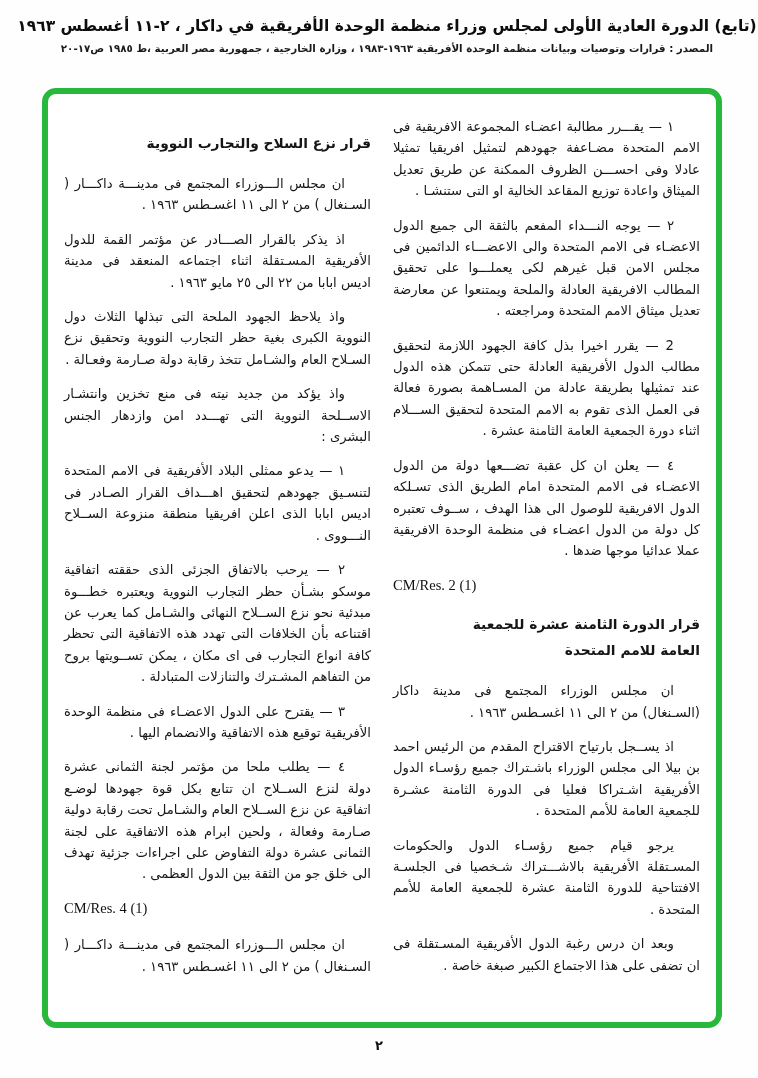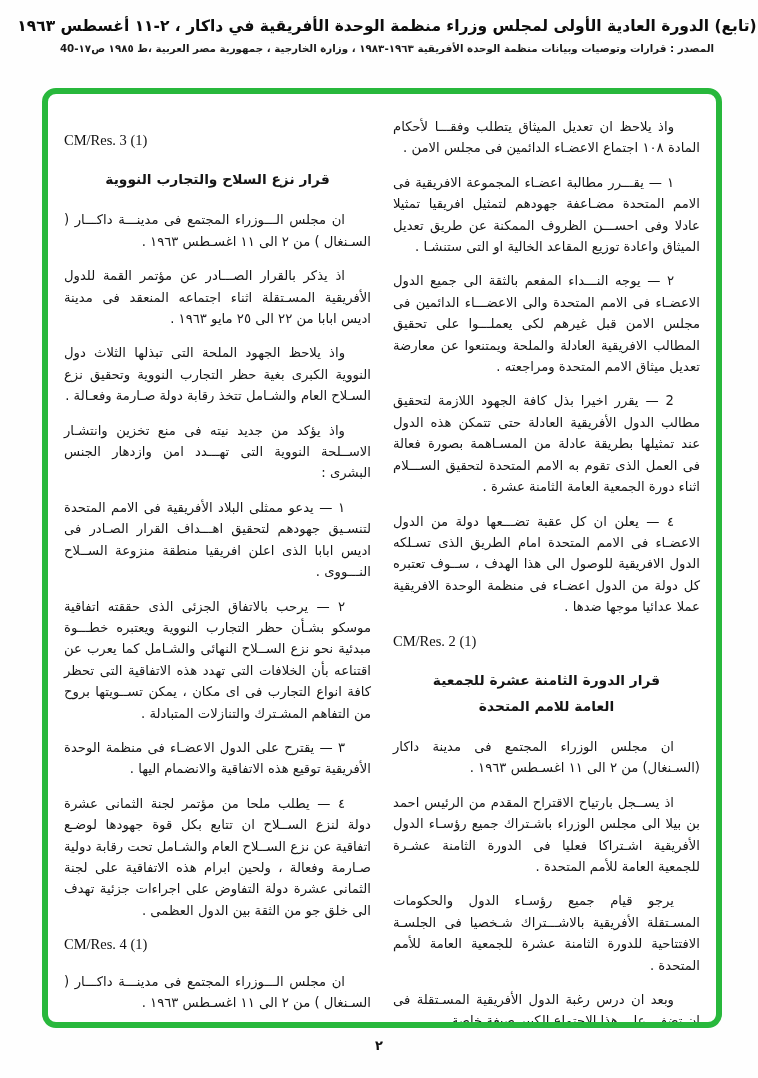--- a/index.html
+++ b/index.html
@@ -62,21 +62,20 @@
     direction: ltr;
     text-align: left;
     font-family: "Liberation Serif", "DejaVu Serif", serif;
     font-size: 14.5px;
     color: #111;
     margin: 2px 0 15px 0;
     text-indent: 0;
   }
   .block.heading {
     font-weight: bold;
-    text-align: center;
     font-size: 13.8px;
     margin: 4px 0 17px 0;
     white-space: pre-line;
     text-indent: 0;
     line-height: 26px;
   }
   .col[data-col="left"] .block:first-child { margin-top: 14px; }
 
   
   .page-number {
@@ -88,41 +87,39 @@
     color: #111;
   }
 </style>
 </head>
 <body>
 
 <div class="page">
 
   <div class="header">
     <div class="title">(تابع)  الدورة العادية الأولى لمجلس وزراء منظمة الوحدة الأفريقية في داكار ، ٢-١١ أغسطس ١٩٦٣</div>
-    <div class="source">المصدر : قرارات وتوصيات وبيانات منظمة الوحدة الأفريقية ١٩٦٣-١٩٨٣ ، وزارة الخارجية ، جمهورية مصر العربية ،ط ١٩٨٥ ص١٧-40</div>
+    <div class="source">المصدر : قرارات وتوصيات وبيانات منظمة الوحدة الأفريقية ١٩٦٣-١٩٨٣ ، وزارة الخارجية ، جمهورية مصر العربية ،ط ١٩٨٥ ص١٧-٢٠</div>
   </div>
 
   <div class="content-border">
     <div class="columns">
       <div class="col" data-col="right">
-          <div class="block para">واذ يلاحظ ان تعديل الميثاق يتطلب وفقـــا لأحكام المادة ١٠٨ اجتماع الاعضـاء الدائمين فى مجلس الامن .</div>
           <div class="block para">١ — يقـــرر مطالبة اعضـاء المجموعة الافريقية فى الامم المتحدة مضـاعفة جهودهم لتمثيل افريقيا تمثيلا عادلا وفى احســـن الظروف الممكنة عن طريق تعديل الميثاق واعادة توزيع المقاعد الخالية او التى ستنشـا .</div>
           <div class="block para">٢ — يوجه النـــداء المفعم بالثقة الى جميع الدول الاعضـاء فى الامم المتحدة والى الاعضـــاء الدائمين فى مجلس الامن قبل غيرهم لكى يعملـــوا على تحقيق المطالب الافريقية العادلة والملحة ويمتنعوا عن معارضة تعديل ميثاق الامم المتحدة ومراجعته .</div>
           <div class="block para">2 — يقرر اخيرا بذل كافة الجهود اللازمة لتحقيق مطالب الدول الأفريقية العادلة حتى تتمكن هذه الدول عند تمثيلها بطريقة عادلة من المسـاهمة بصورة فعالة فى العمل الذى تقوم به الامم المتحدة لتحقيق الســـلام اثناء دورة الجمعية العامة الثامنة عشرة .</div>
           <div class="block para">٤ — يعلن ان كل عقبة تضـــعها دولة من الدول الاعضـاء فى الامم المتحدة امام الطريق الذى تسـلكه الدول الافريقية للوصول الى هذا الهدف ، ســوف تعتبره كل دولة من الدول اعضـاء فى منظمة الوحدة الافريقية عملا عدائيا موجها ضدها .</div>
           <div class="block res_id">CM/Res. 2 (1)</div>
           <div class="block heading">قرار الدورة الثامنة عشرة للجمعية
 العامة للامم المتحدة</div>
           <div class="block para">ان مجلس الوزراء المجتمع فى مدينة داكار (السـنغال) من ٢ الى ١١ اغسـطس ١٩٦٣ .</div>
           <div class="block para">اذ يســجل بارتياح الاقتراح المقدم من الرئيس احمد بن بيلا الى مجلس الوزراء باشـتراك جميع رؤسـاء الدول الأفريقية اشـتراكا فعليا فى الدورة الثامنة عشـرة للجمعية العامة للأمم المتحدة .</div>
           <div class="block para">يرجو قيام جميع رؤسـاء الدول والحكومات المسـتقلة الأفريقية بالاشـــتراك شـخصيا فى الجلسـة الافتتاحية للدورة الثامنة عشرة للجمعية العامة للأمم المتحدة .</div>
           <div class="block para">وبعد ان درس رغبة الدول الأفريقية المسـتقلة فى ان تضفى على هذا الاجتماع الكبير صبغة خاصة .</div>
         </div>
       <div class="col" data-col="left">
-          <div class="block res_id">CM/Res. 3 (1)</div>
           <div class="block heading">قرار نزع السلاح والتجارب النووية</div>
           <div class="block para">ان مجلس الـــوزراء المجتمع فى مدينـــة داكـــار ( السـنغال ) من ٢ الى ١١ اغسـطس ١٩٦٣ .</div>
           <div class="block para">اذ يذكر بالقرار الصـــادر عن مؤتمر القمة للدول الأفريقية المسـتقلة اثناء اجتماعه المنعقد فى مدينة اديس ابابا من ٢٢ الى ٢٥ مايو ١٩٦٣ .</div>
           <div class="block para">واذ يلاحظ الجهود الملحة التى تبذلها الثلاث دول النووية الكبرى بغية حظر التجارب النووية وتحقيق نزع السـلاح العام والشـامل تتخذ رقابة دولة صـارمة وفعـالة .</div>
           <div class="block para">واذ يؤكد من جديد نيته فى منع تخزين وانتشـار الاســلحة النووية التى تهـــدد امن وازدهار الجنس البشرى :</div>
           <div class="block para">١ — يدعو ممثلى البلاد الأفريقية فى الامم المتحدة لتنسـيق جهودهم لتحقيق اهـــداف القرار الصـادر فى اديس ابابا الذى اعلن افريقيا منطقة منزوعة الســلاح النـــووى .</div>
           <div class="block para">٢ — يرحب بالاتفاق الجزئى الذى حققته اتفاقية موسكو بشـأن حظر التجارب النووية ويعتبره خطـــوة مبدئية نحو نزع الســلاح النهائى والشـامل كما يعرب عن اقتناعه بأن الخلافات التى تهدد هذه الاتفاقية التى تحظر كافة انواع التجارب فى اى مكان ، يمكن تســويتها بروح من التفاهم المشـترك والتنازلات المتبادلة .</div>
           <div class="block para">٣ — يقترح على الدول الاعضـاء فى منظمة الوحدة الأفريقية توقيع هذه الاتفاقية والانضمام اليها .</div>
           <div class="block para">٤ — يطلب ملحا من مؤتمر لجنة الثمانى عشرة دولة لنزع الســلاح ان تتابع بكل قوة جهودها لوضـع اتفاقية عن نزع الســلاح العام والشـامل تحت رقابة دولية صـارمة وفعالة ، ولحين ابرام هذه الاتفاقية على لجنة الثمانى عشرة دولة التفاوض على اجراءات جزئية تهدف الى خلق جو من الثقة بين الدول العظمى .</div>
           <div class="block res_id">CM/Res. 4 (1)</div>

